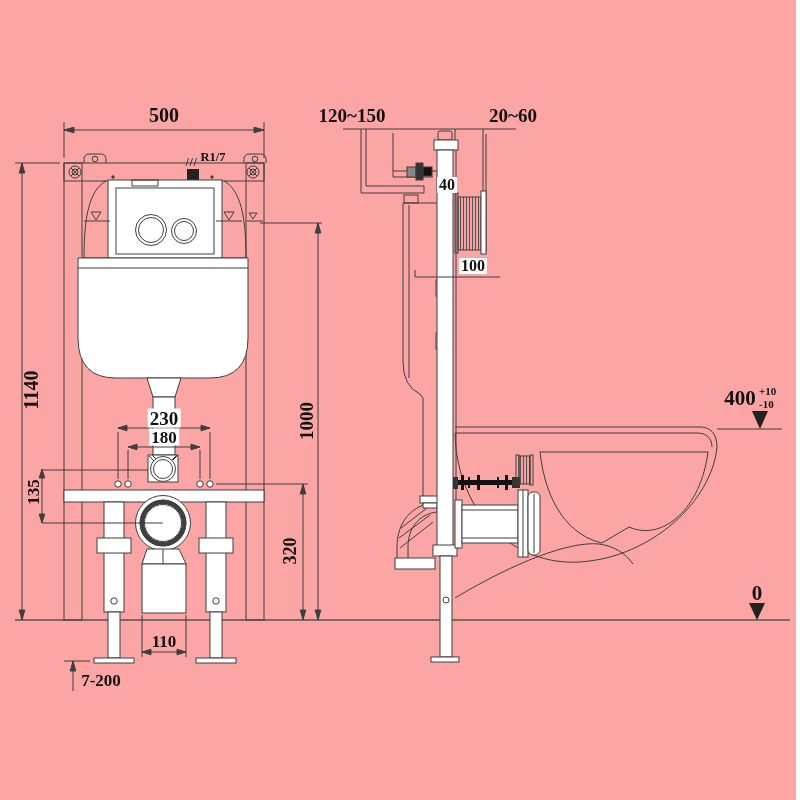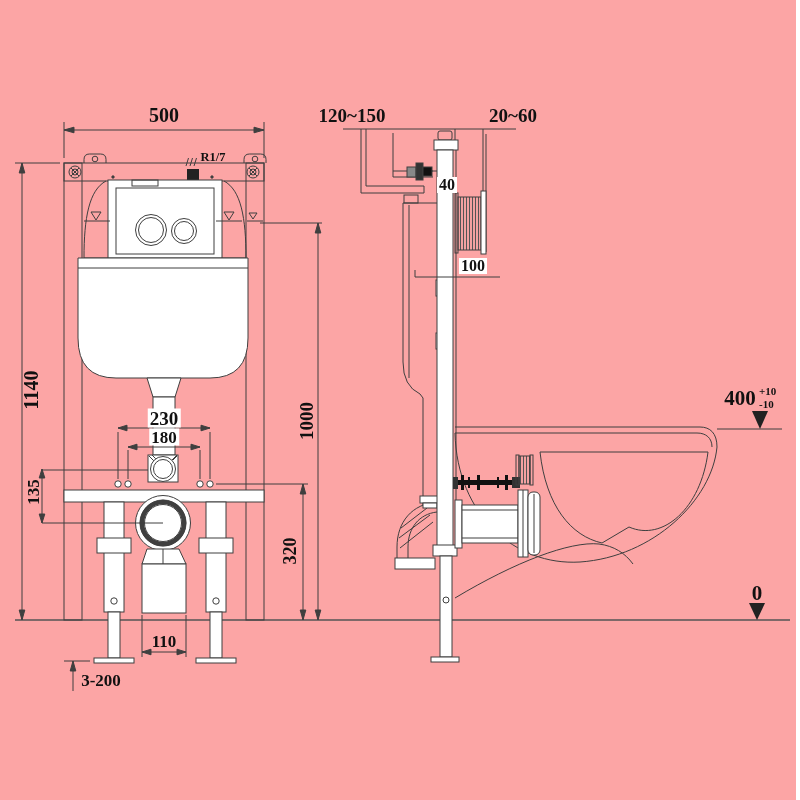--- a/index.html
+++ b/index.html
@@ -284,21 +284,21 @@
 
 <div class="lbl" style="left:164px;top:115px;font-size:20px">500</div>
 <div class="lbl" style="left:213px;top:157px;font-size:12.5px">R1/7</div>
 <div class="lbl rot" style="left:31px;top:390px;font-size:20px">1140</div>
 <div class="lbl rot" style="left:306px;top:421px;font-size:19px">1000</div>
 <div class="lbl rot" style="left:290px;top:551px;font-size:18px">320</div>
 <div class="lbl rot" style="left:33px;top:492px;font-size:17px">135</div>
 <div class="lbl bg" style="left:164px;top:418px;font-size:19px">230</div>
 <div class="lbl bg" style="left:164px;top:437px;font-size:17px">180</div>
 <div class="lbl" style="left:164px;top:641px;font-size:17px">110</div>
-<div class="lbl" style="left:101px;top:680px;font-size:17px">3-200</div>
+<div class="lbl" style="left:101px;top:680px;font-size:17px">7-200</div>
 
 <div class="lbl" style="left:352px;top:115px;font-size:19px">120~150</div>
 <div class="lbl" style="left:513px;top:115px;font-size:19px">20~60</div>
 <div class="lbl bg" style="left:447px;top:185px;font-size:16px">40</div>
 <div class="lbl bg" style="left:473px;top:266px;font-size:16px">100</div>
 
 <div class="lbl" style="left:740px;top:398px;font-size:21px">400</div>
 <div class="tol" style="left:759px;top:386px;font-size:11px">+10</div>
 <div class="tol" style="left:759px;top:399px;font-size:11px">-10</div>
 <div class="lbl" style="left:757px;top:593px;font-size:21px">0</div>

